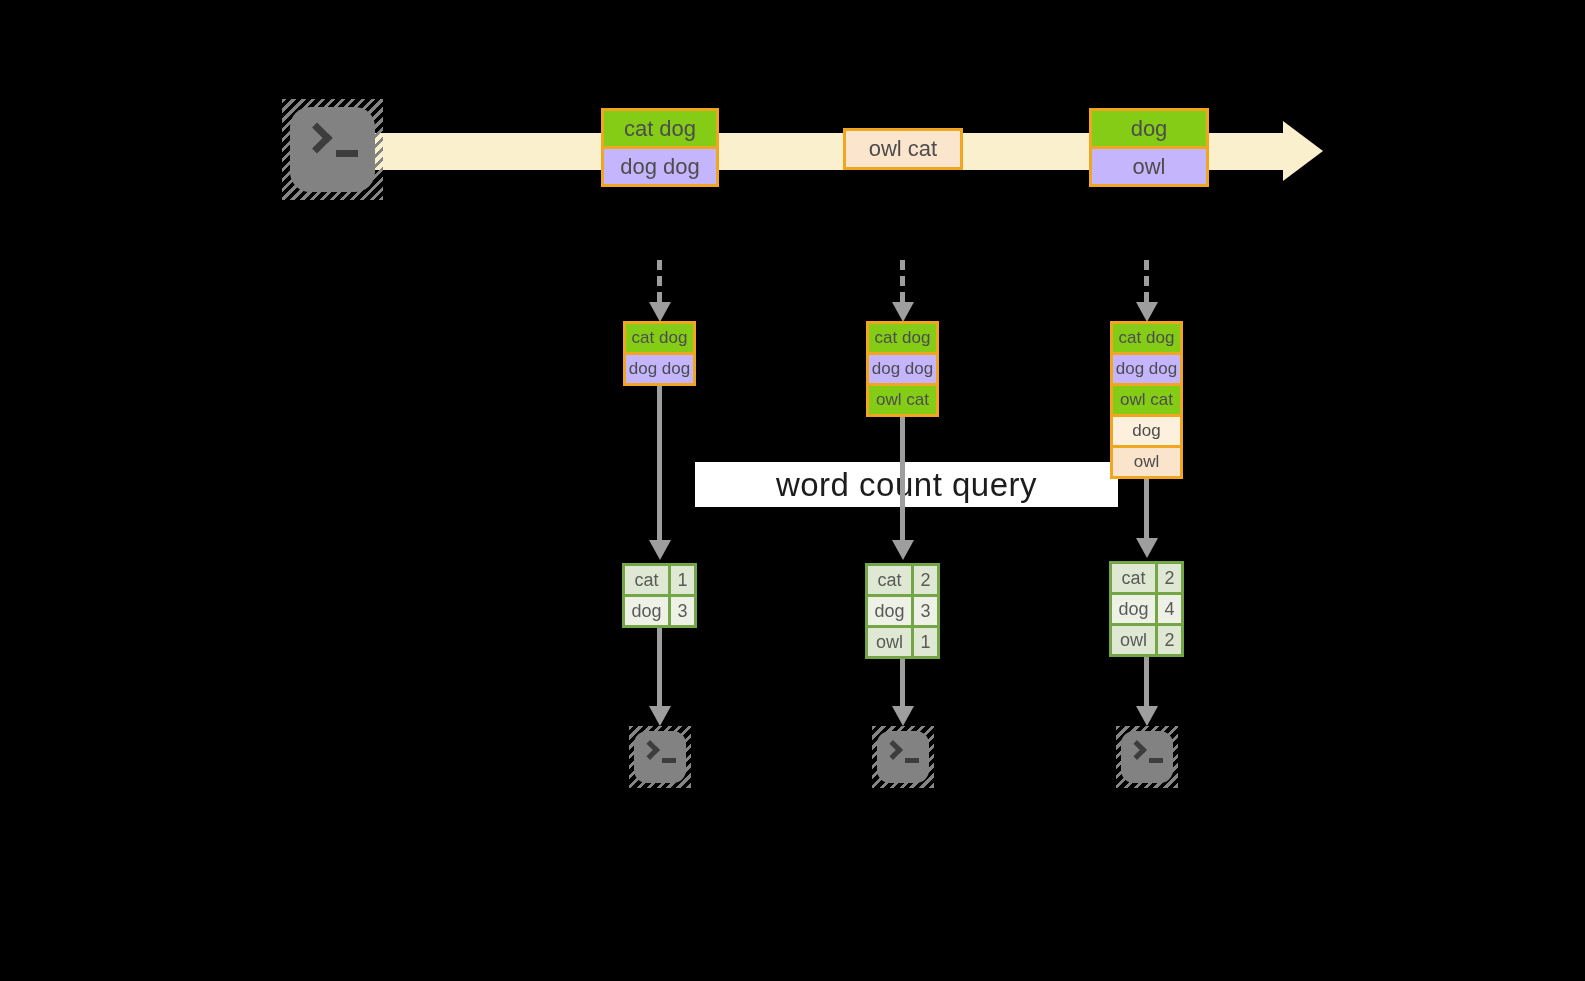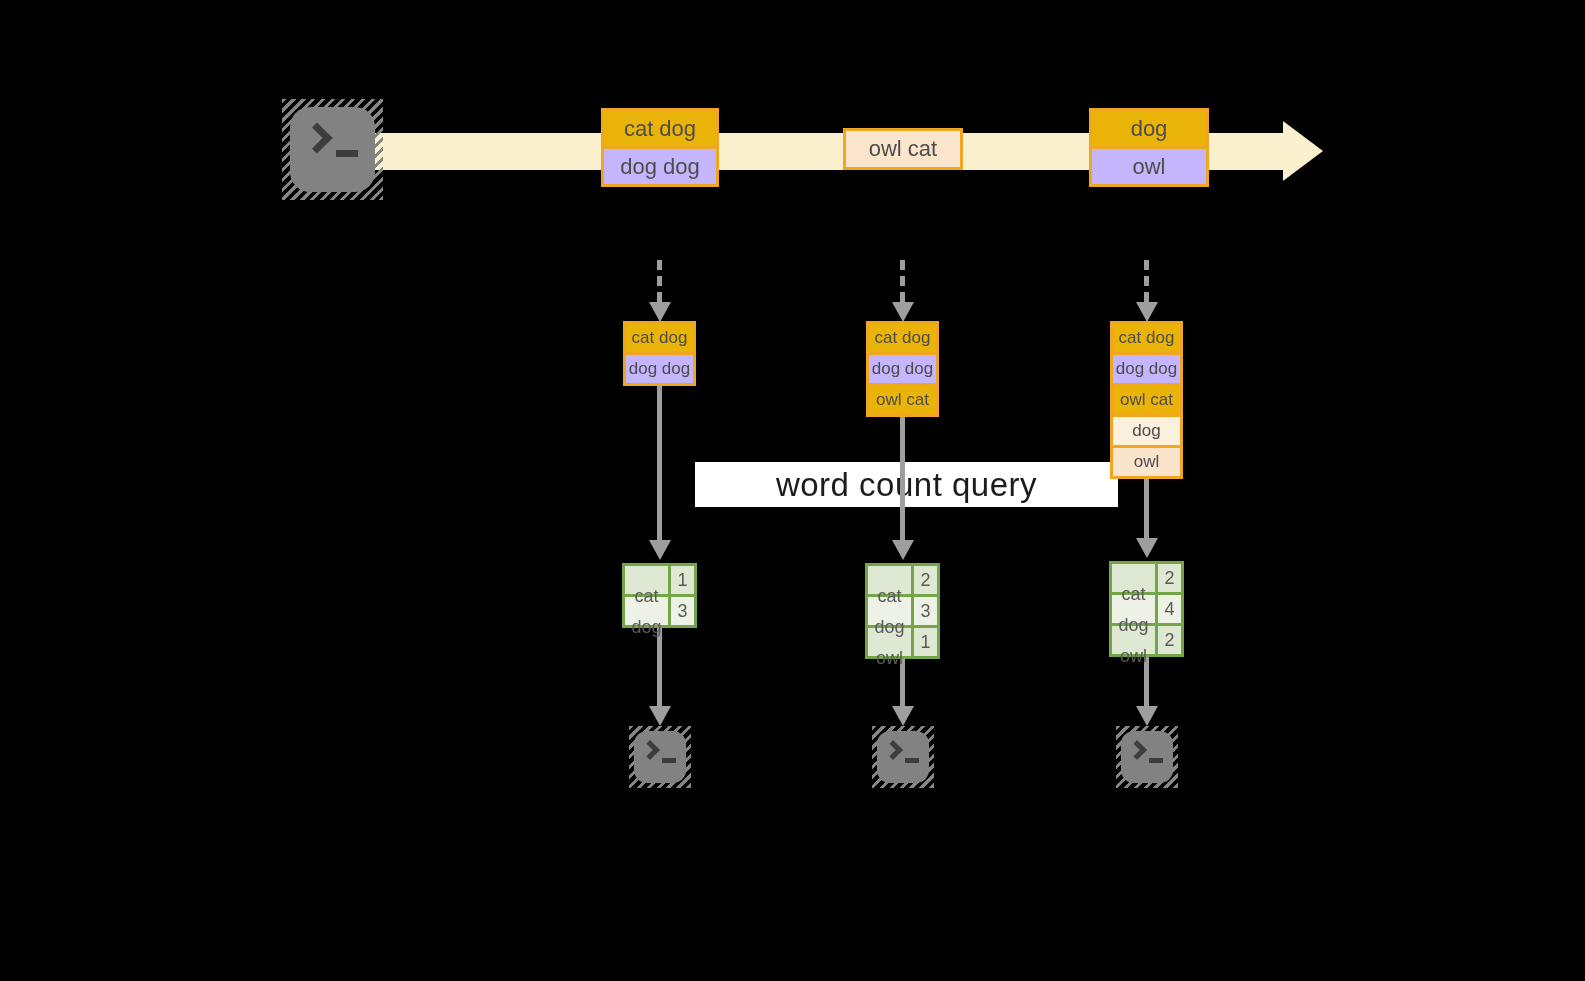--- a/index.html
+++ b/index.html
@@ -12,30 +12,30 @@
   .stream-head{position:absolute;left:1283px;top:121px;width:0;height:0;z-index:1;
     border-top:30px solid transparent;border-bottom:30px solid transparent;border-left:40px solid #faf0cd;}
   
   .msg-box{position:absolute;box-sizing:border-box;border:3px solid #f0a71f;z-index:2;}
   .msg-row{height:35px;line-height:35px;text-align:center;font-size:22px;color:#4d4d4d;}
   .msg-row + .msg-row{border-top:3px solid #f0a71f;}
   .msg-row.tall{height:36px;line-height:36px;}
   .stack{position:absolute;box-sizing:border-box;width:73px;border:3px solid #f0a71f;z-index:3;}
   .stack-row{height:28px;line-height:28px;text-align:center;font-size:17px;color:#4d4d4d;}
   .stack-row + .stack-row{border-top:3px solid #f0a71f;}
-  .row-d{background:#eab308;}      
+  .row-d{background:#84cc16;}      
   .row-l{background:#c4b5fd;}      
   .row-m{background:#fae4cc;}      
   .row-ml{background:#fdf0dd;}     
   .row-m2{background:#fbe5cc;}     
   
   .count-table{position:absolute;box-sizing:border-box;width:75px;border:3px solid #74a546;z-index:3;}
   .count-row{display:flex;height:28px;line-height:28px;font-size:18px;color:#5a5a5a;}
   .count-row + .count-row{border-top:3px solid #74a546;}
-  .cell-word{width:43px;text-align:center;margin-top:16px;}
+  .cell-word{width:43px;text-align:center;}
   .cell-num{width:23px;text-align:center;border-left:3px solid #74a546;}
   .g-d{background:#dfe8d2;}
   .g-l{background:#eef2e6;}
   
   .vline{position:absolute;width:5px;background:#9e9e9e;z-index:2;}
   .vdash{position:absolute;width:0;border-left:5px dashed #9e9e9e;z-index:2;}
   .vhead{position:absolute;width:0;height:0;z-index:2;
     border-left:11px solid transparent;border-right:11px solid transparent;border-top:20px solid #9e9e9e;}
   
   .query-band{position:absolute;left:695px;top:462px;width:423px;height:45px;background:#ffffff;z-index:1;

